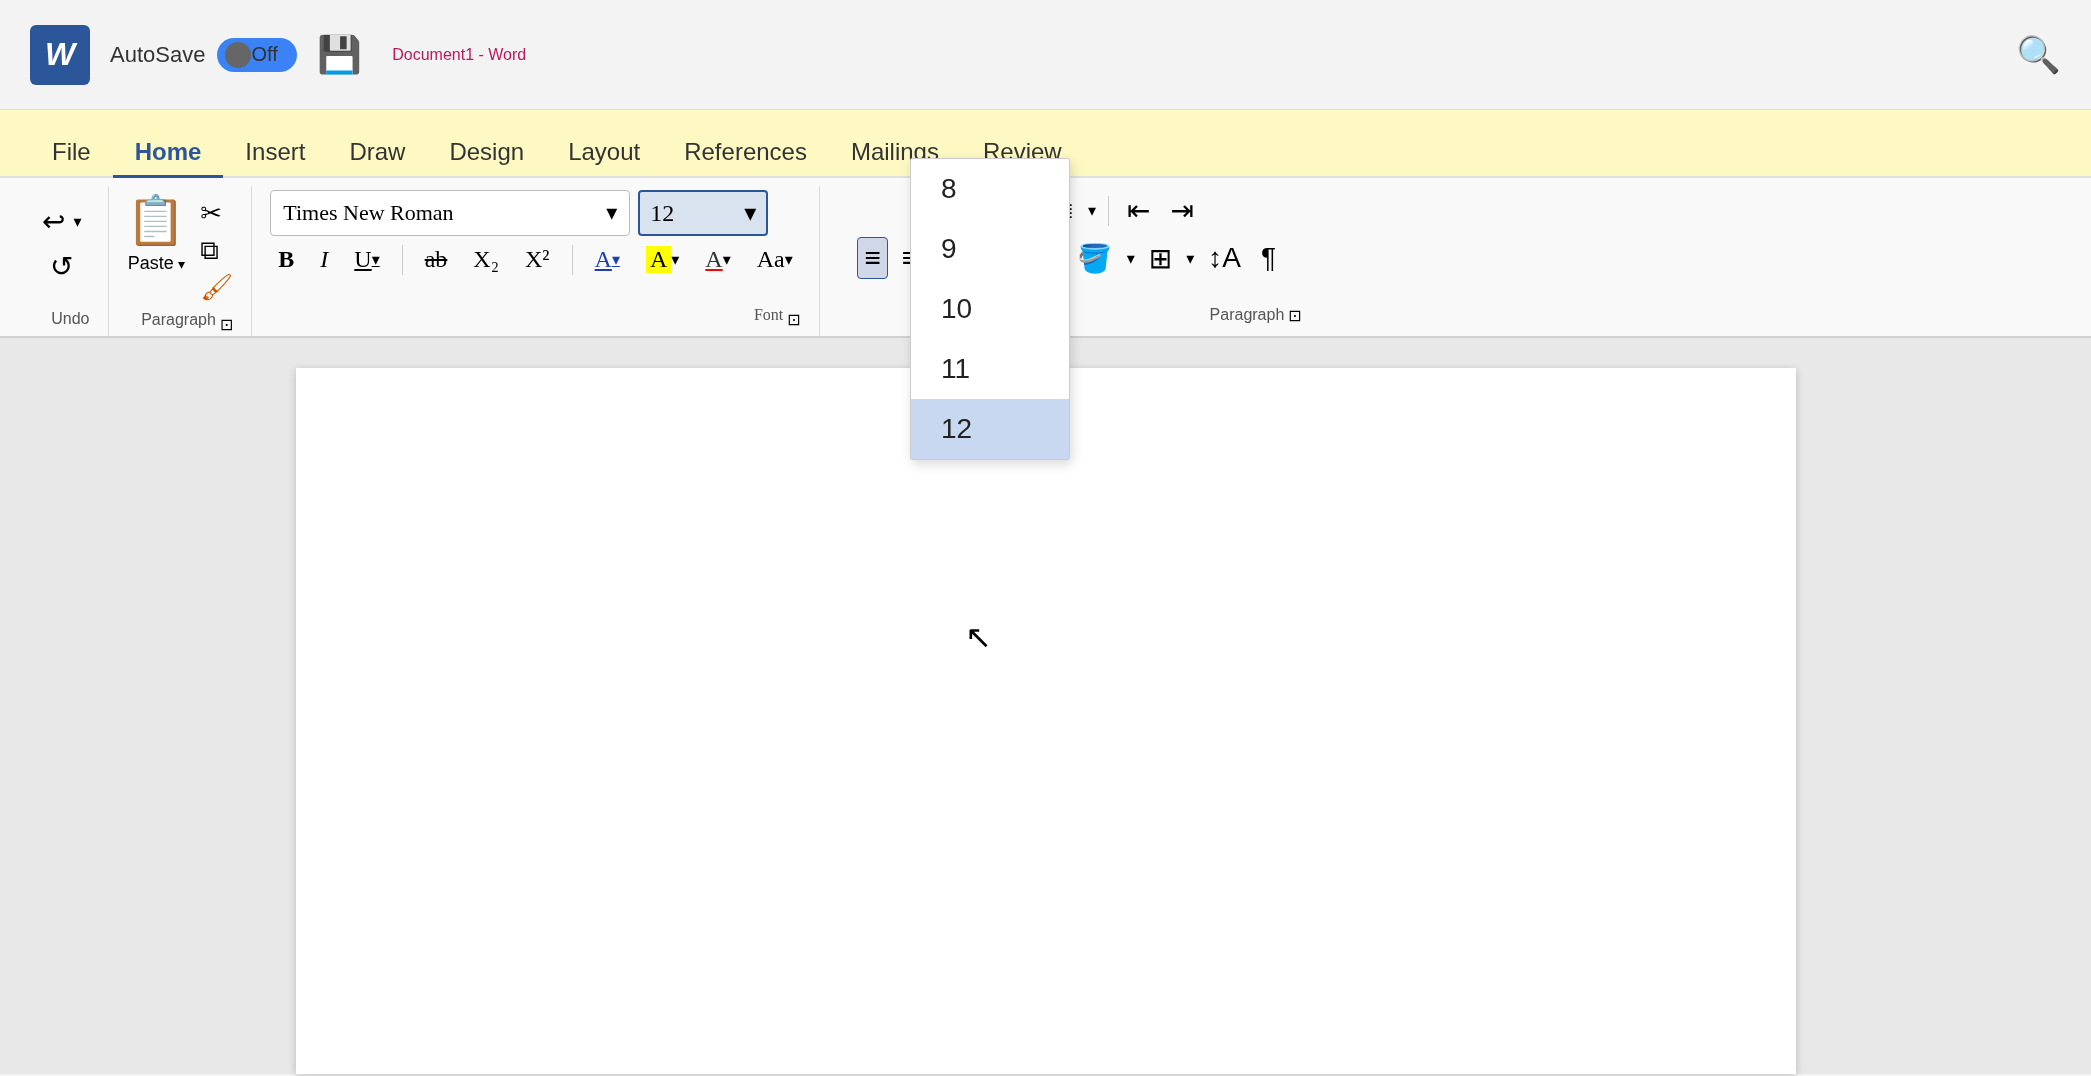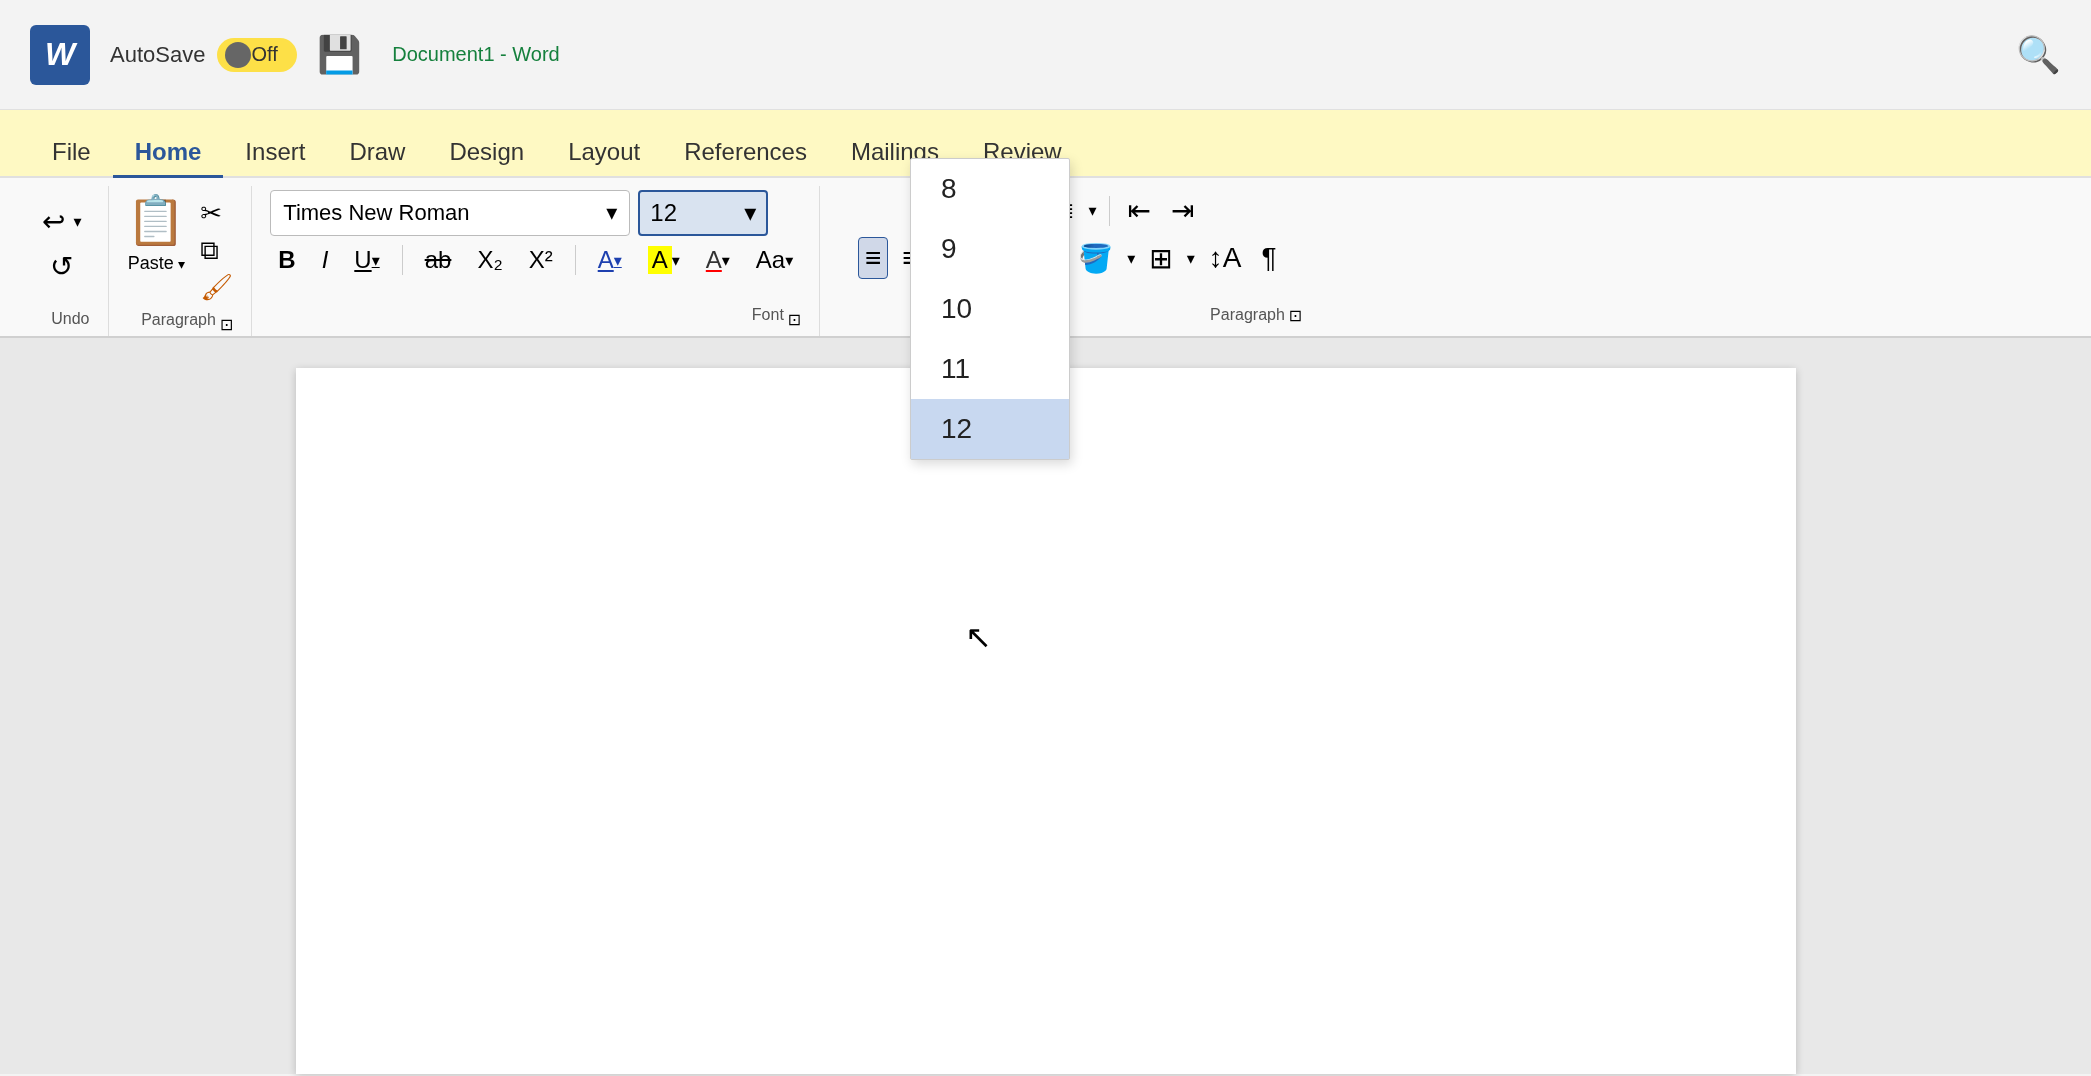--- a/index.html
+++ b/index.html
@@ -38,21 +38,21 @@
     .autosave-area {
       display: flex;
       align-items: center;
       gap: 12px;
       font-size: 22px;
       color: #333;
     }
     .toggle-switch {
       display: flex;
       align-items: center;
-      background: #fde047;
+      background: #3b82f6;
       border-radius: 20px;
       width: 80px;
       height: 34px;
       padding: 4px 8px;
       gap: 0;
       cursor: pointer;
     }
     .toggle-circle {
       width: 26px;
       height: 26px;
@@ -62,22 +62,22 @@
     .toggle-label {
       font-size: 20px;
       color: #333;
     }
     .save-icon {
       font-size: 36px;
       color: #7b2fbe;
       cursor: pointer;
     }
     .doc-title {
-      font-size: 20px;
-      color: #15803d;
+      font-size: 16px;
+      color: #be185d;
       margin-left: 10px;
     }
     .search-icon-title {
       margin-left: auto;
       font-size: 36px;
       color: #333;
       cursor: pointer;
     }
 
     
@@ -188,20 +188,21 @@
       flex-direction: column;
       gap: 6px;
       padding-top: 6px;
     }
     .clip-icon { font-size: 26px; cursor: pointer; }
 
     
     .font-group {
       flex: 0 0 auto;
       min-width: 540px;
+      font-family: Liberation Serif, serif;
     }
     .font-group .ribbon-group-content {
       flex-direction: column;
       gap: 6px;
       align-items: flex-start;
       padding-top: 4px;
     }
     .font-row1 {
       display: flex;
       align-items: center;

